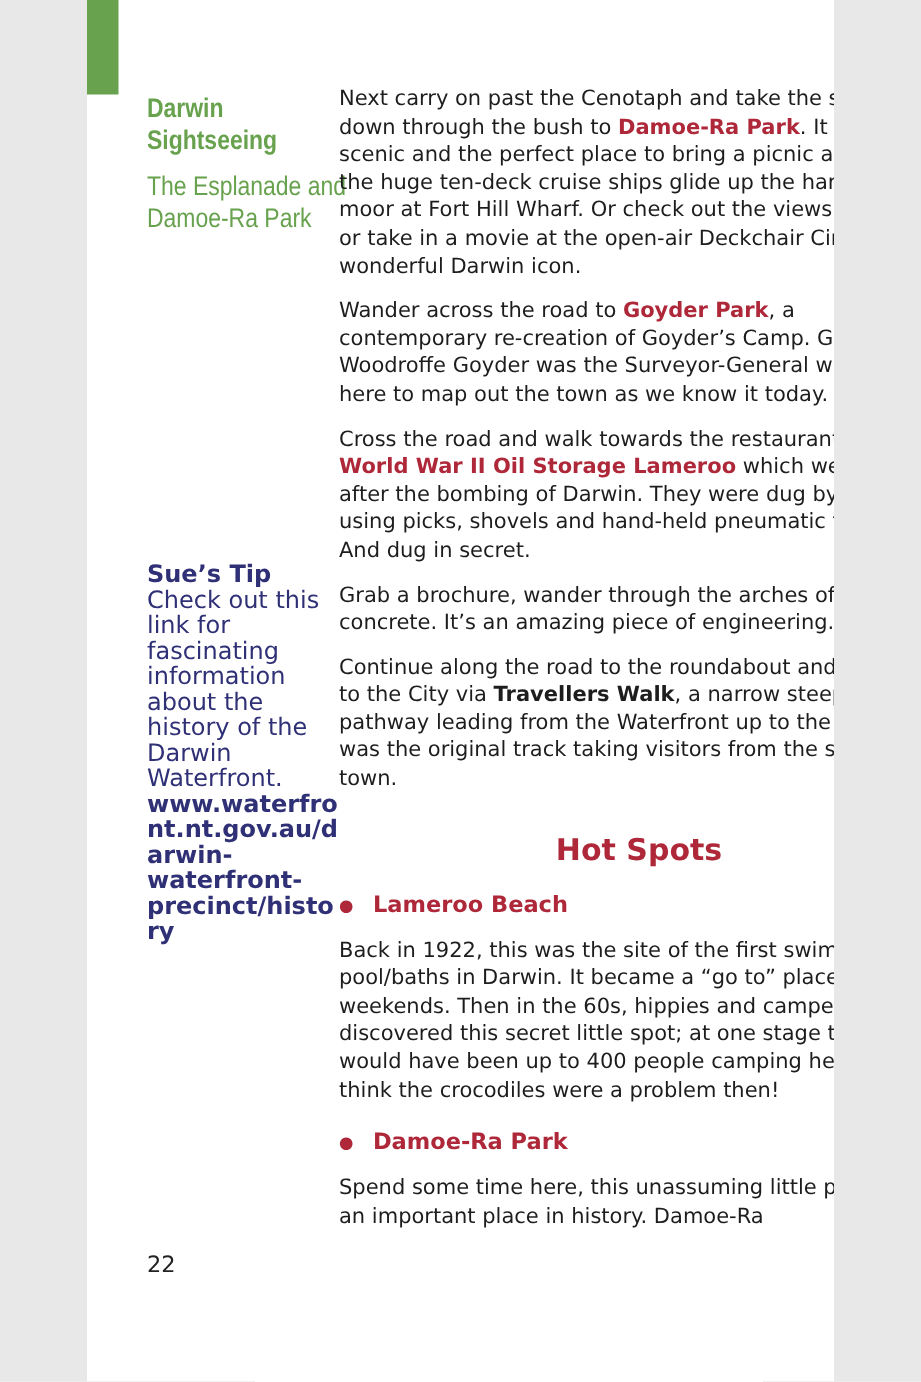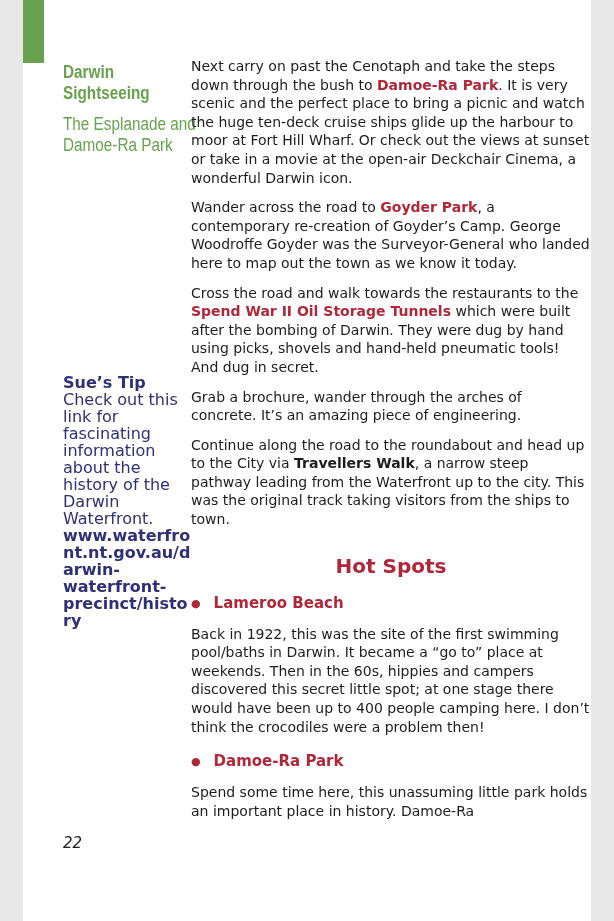--- a/index.html
+++ b/index.html
@@ -2,21 +2,21 @@
 <html style="--green: #68a24e; --red: #ae2839; --navy: #2f3076; --text: #1d1d1d;"><head>
 <meta charset="utf-8">
 <style>
   :root{
     --green:#68a24e; --red:#ae2839; --navy:#2f3076; --text:#1d1d1d;
   }
   *{box-sizing:border-box;}
   html,body{margin:0;padding:0;background:#e8e8e8;}
   .page{
     position:relative;
-    width:568px;height:921px;
+    width:498px;height:921px;
     background:#ffffff;
     font-family:"DejaVu Sans", sans-serif;
     color:var(--text);
     overflow:hidden;
     margin:0 auto;
   }
   .edge-bar{
     position:absolute;left:0;top:0;
     width:21px;height:63px;
     background:var(--green);
@@ -44,21 +44,21 @@
   }
   .tip-title{font-weight:bold;}
   .tip-link{
     font-weight:bold;
     overflow-wrap:anywhere;word-break:break-word;
     color:var(--navy);text-decoration:none;display:block;
   }
   
   .page-number{
     position:absolute;left:40px;top:834px;
-    font-style:italic;font-size:15px;color:#222;
+    font-size:15px;color:#222;
   }
   
   .main{
     position:absolute;left:168px;top:57px;width:400px;
     font-size:14px;line-height:18.6px;
   }
   .body-p{margin:0 0 11px 0;}
   .s-n{}
   .s-rb{color:var(--red);font-weight:bold;}
   .s-b{font-weight:bold;}
@@ -90,21 +90,21 @@
     <div class="tip-title">Sue’s Tip</div>
     <div class="tip-body">Check out this link for fascinating information about the history of the Darwin Waterfront.</div>
     <a class="tip-link" href="#">www.waterfront.nt.gov.au/darwin-waterfront-precinct/history</a>
   </div>
 
   <div class="page-number">22</div>
 
   <div class="main">
     <p class="body-p"><span class="s-n">Next carry on past the Cenotaph and take the steps down through the bush to </span><span class="s-rb">Damoe-Ra Park</span><span class="s-n">. It is very scenic and the perfect place to bring a picnic and watch the huge ten-deck cruise ships glide up the harbour to moor at Fort Hill Wharf. Or check out the views at sunset or take in a movie at the open-air Deckchair Cinema, a wonderful Darwin icon.</span></p>
     <p class="body-p"><span class="s-n">Wander across the road to </span><span class="s-rb">Goyder Park</span><span class="s-n">, a contemporary re-creation of Goyder’s Camp. George Woodroffe Goyder was the Surveyor-General who landed here to map out the town as we know it today.</span></p>
-    <p class="body-p"><span class="s-n">Cross the road and walk towards the restaurants to the </span><span class="s-rb">Spend War II Oil Storage Tunnels</span><span class="s-n"> which were built after the bombing of Darwin. They were dug by hand using picks, shovels and hand-held pneumatic tools! And dug in secret.</span></p>
+    <p class="body-p"><span class="s-n">Cross the road and walk towards the restaurants to the </span><span class="s-rb">World War II Oil Storage Lameroo</span><span class="s-n"> which were built after the bombing of Darwin. They were dug by hand using picks, shovels and hand-held pneumatic tools! And dug in secret.</span></p>
     <p class="body-p"><span class="s-n">Grab a brochure, wander through the arches of concrete. It’s an amazing piece of engineering.</span></p>
     <p class="body-p"><span class="s-n">Continue along the road to the roundabout and head up to the City via </span><span class="s-b">Travellers Walk</span><span class="s-n">, a narrow steep pathway leading from the Waterfront up to the city. This was the original track taking visitors from the ships to town.</span></p>
 
     <div class="hot-spots-heading">Hot Spots</div>
 
     <div class="hotspot-item">
       <span class="bullet-icon">●</span>
       <span>Lameroo Beach</span>
     </div>
     <p class="body-p">Back in 1922, this was the site of the first swimming pool/baths in Darwin. It became a “go to” place at weekends. Then in the 60s, hippies and campers discovered this secret little spot; at one stage there would have been up to 400 people camping here. I don’t think the crocodiles were a problem then!</p>

